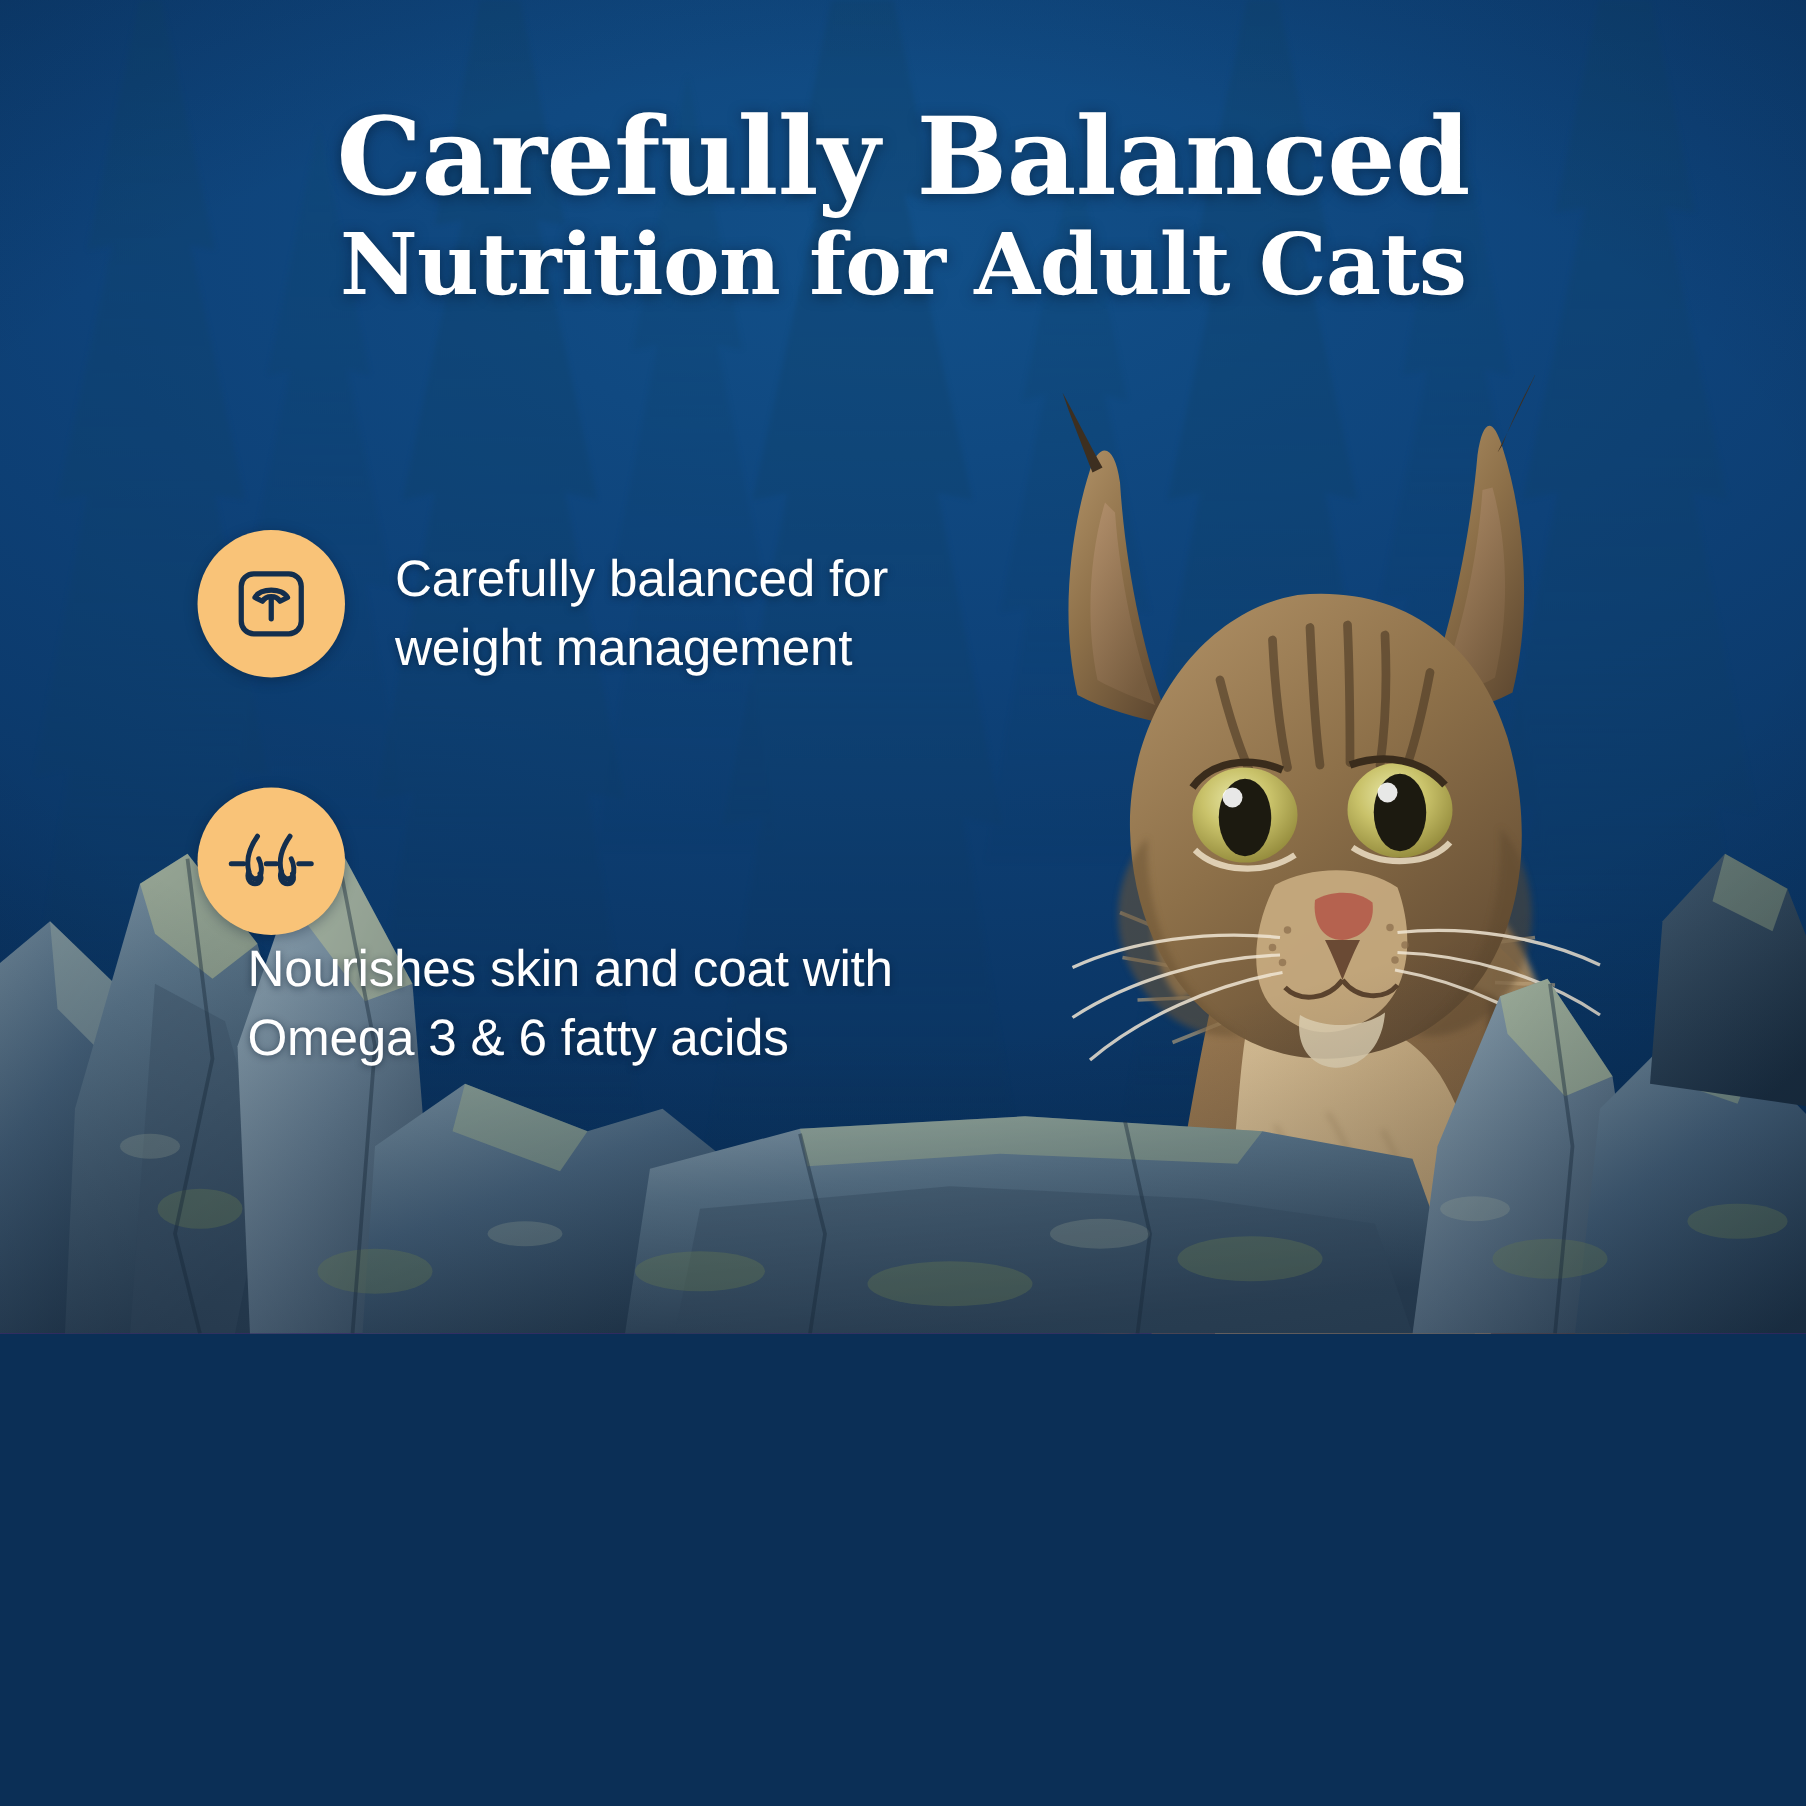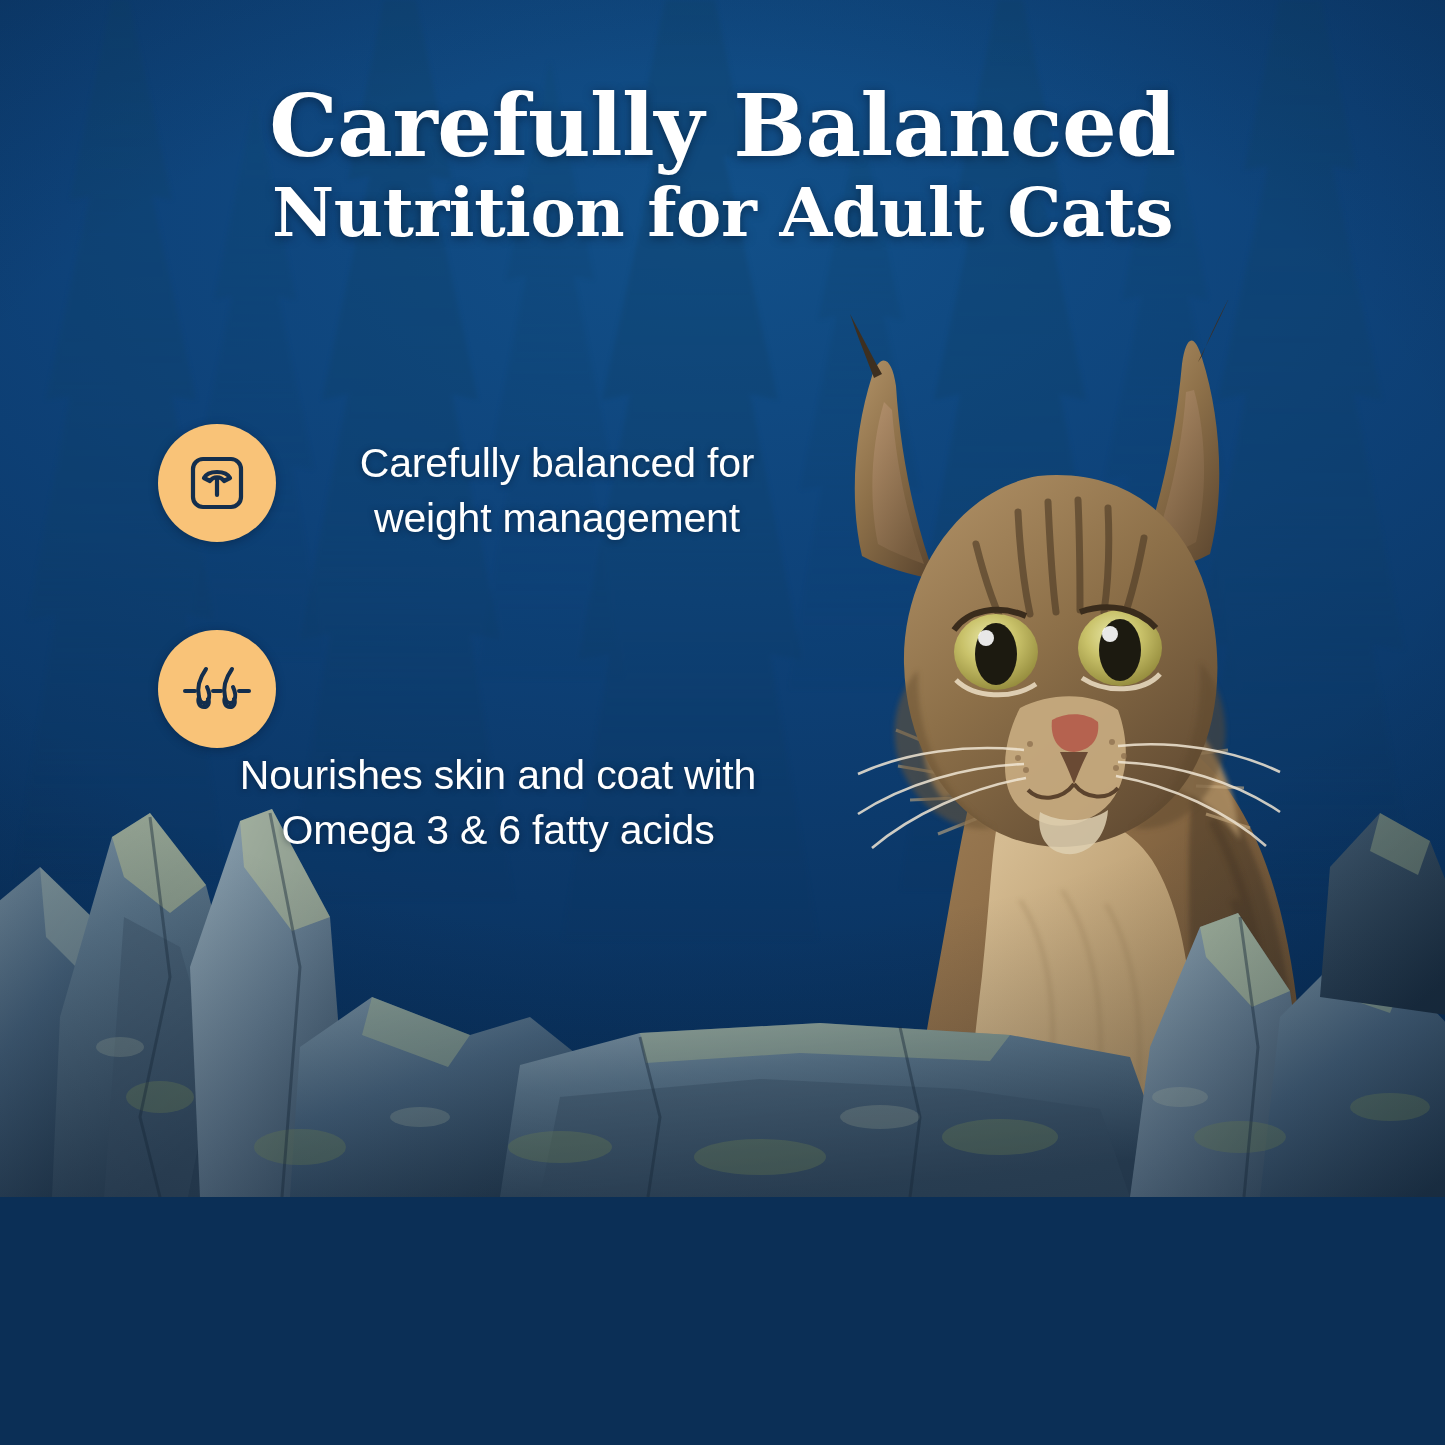--- a/index.html
+++ b/index.html
@@ -1,21 +1,21 @@
 <!DOCTYPE html>
 <html><head>
 <meta charset="utf-8">
 <title>Carefully Balanced Nutrition for Adult Cats</title>
 <style>
   html,body{margin:0;padding:0;background:#0b2f56;}
   *{box-sizing:border-box;}
 
   .stage{
     position:relative;
-    width:1445px;height:1197px;
+    width:1445px;height:1067px;
     overflow:hidden;
     font-family:"Liberation Sans", sans-serif;
     background:#a21caf;
   }
 
   
   .bg-base{
     position:absolute;inset:0;
     background:
       radial-gradient(120% 85% at 50% 18%, #125089 0%, #0e4279 38%, #0b3767 68%, #082a50 100%);
@@ -90,21 +90,20 @@
   .b-text{
     color:#ffffff;
     font-family:"Liberation Sans", sans-serif;
     font-weight:400;
     font-size:41px;
     line-height:55px;
     margin-left:40px;
     padding-top:12px;
     letter-spacing:-0.2px;
     text-shadow:0 1px 6px rgba(4,20,40,.5);
-    text-align:center;
   }
   .bullet-2 .b-text{padding-top:2px;}
   .bullet-3 .b-text{padding-top:0px;}
 </style>
 </head>
 <body>
 
 <div class="stage">
 
   <div class="bg-base"></div>

